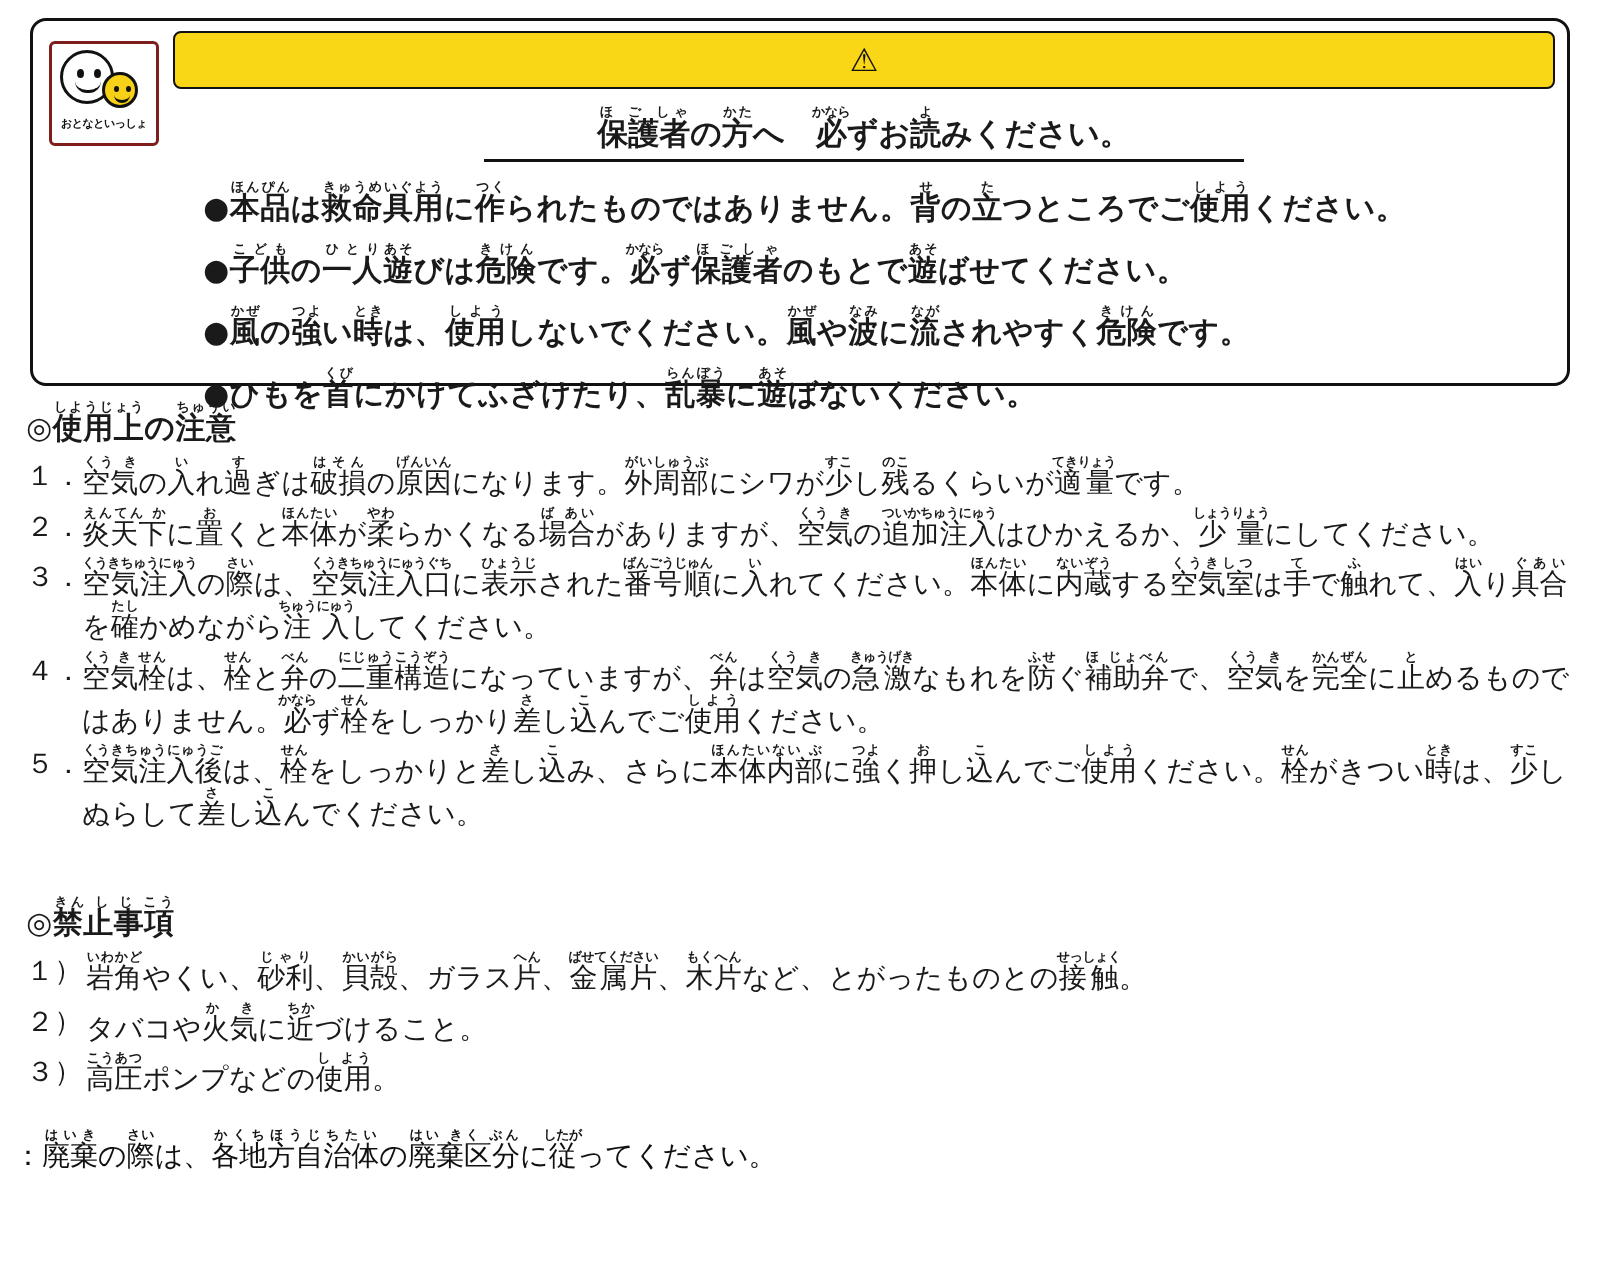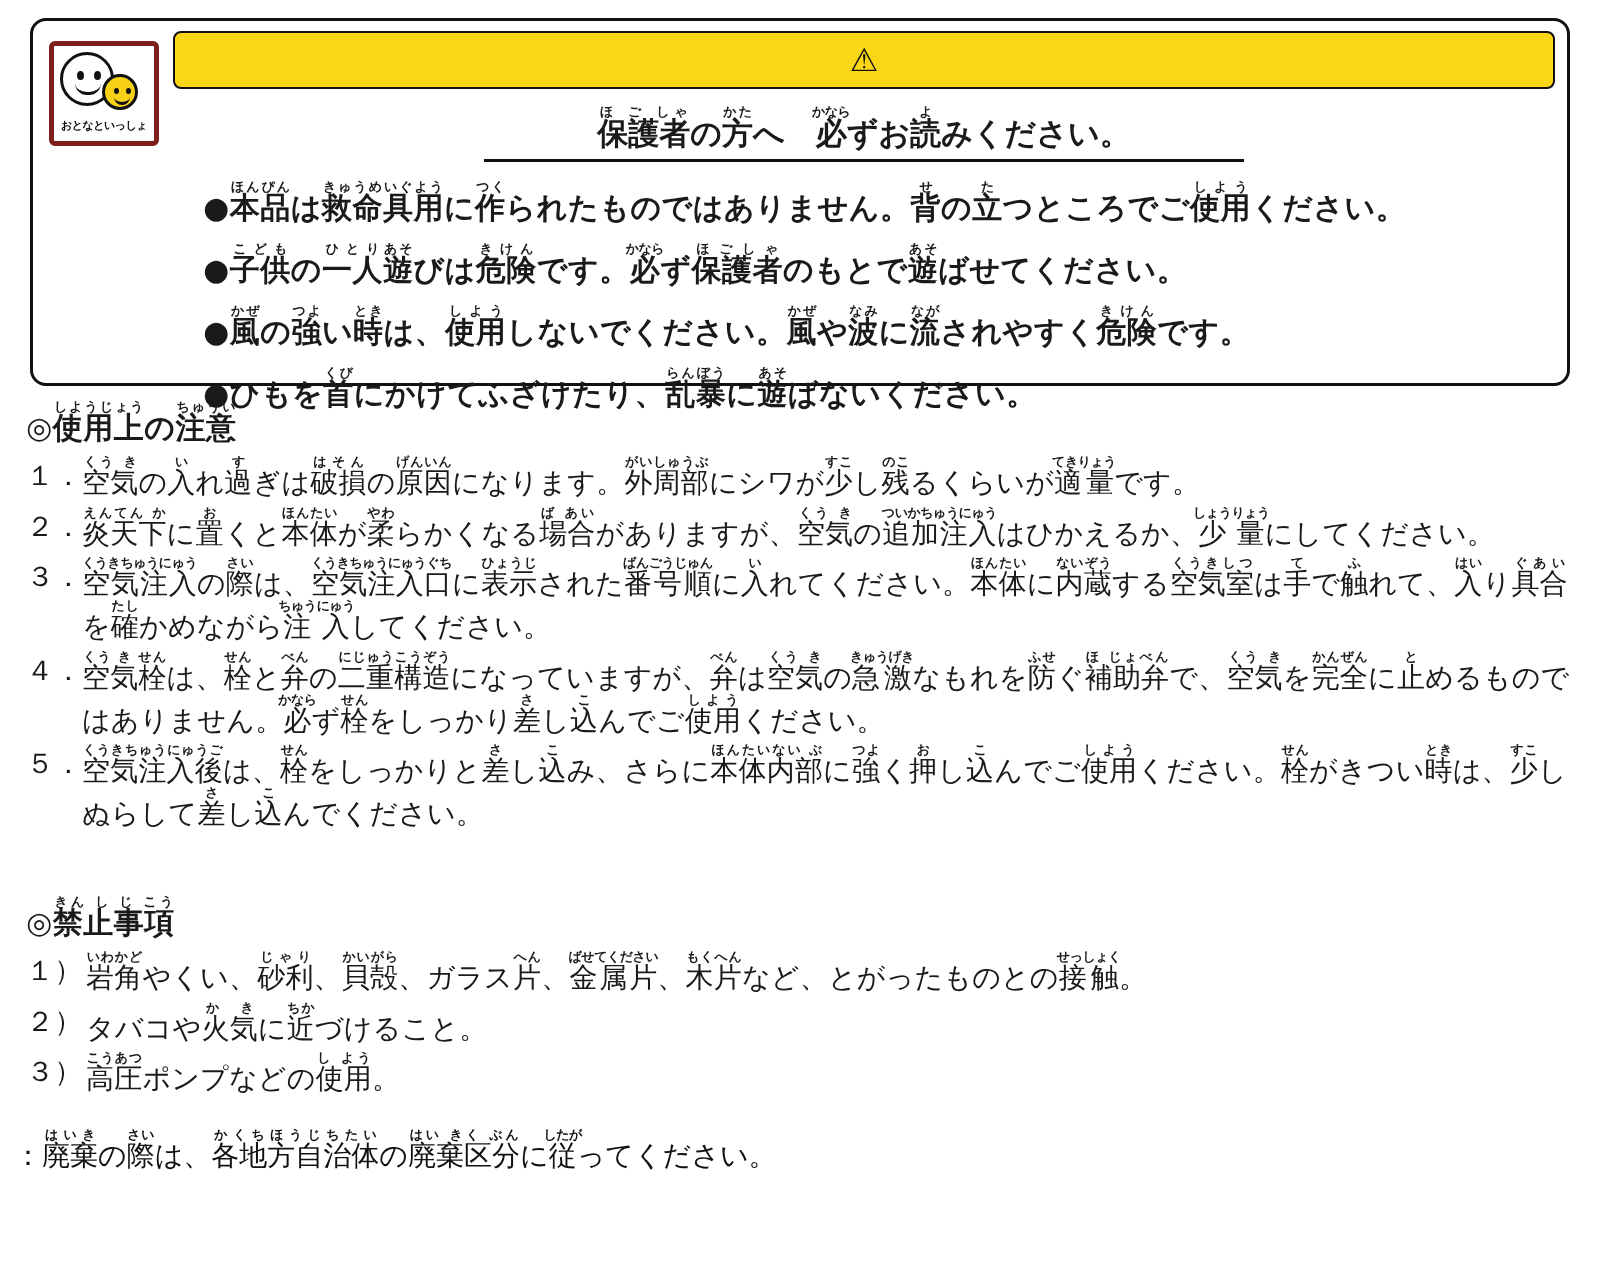--- a/index.html
+++ b/index.html
@@ -34,21 +34,21 @@
     border-radius: 16px;
     background: #fff;
     display: flex;
     align-items: flex-start;
     padding: 10px 12px 10px 14px;
   }
 
   .adult-badge {
     width: 110px;
     height: 105px;
-    border: 5px solid #7f1d1d;
+    border: 3px solid #7f1d1d;
     border-radius: 6px;
     margin-top: 10px;
     margin-left: 2px;
     flex: 0 0 auto;
     display: flex;
     flex-direction: column;
     align-items: center;
     justify-content: flex-start;
     padding-top: 6px;
     background: #fff;

